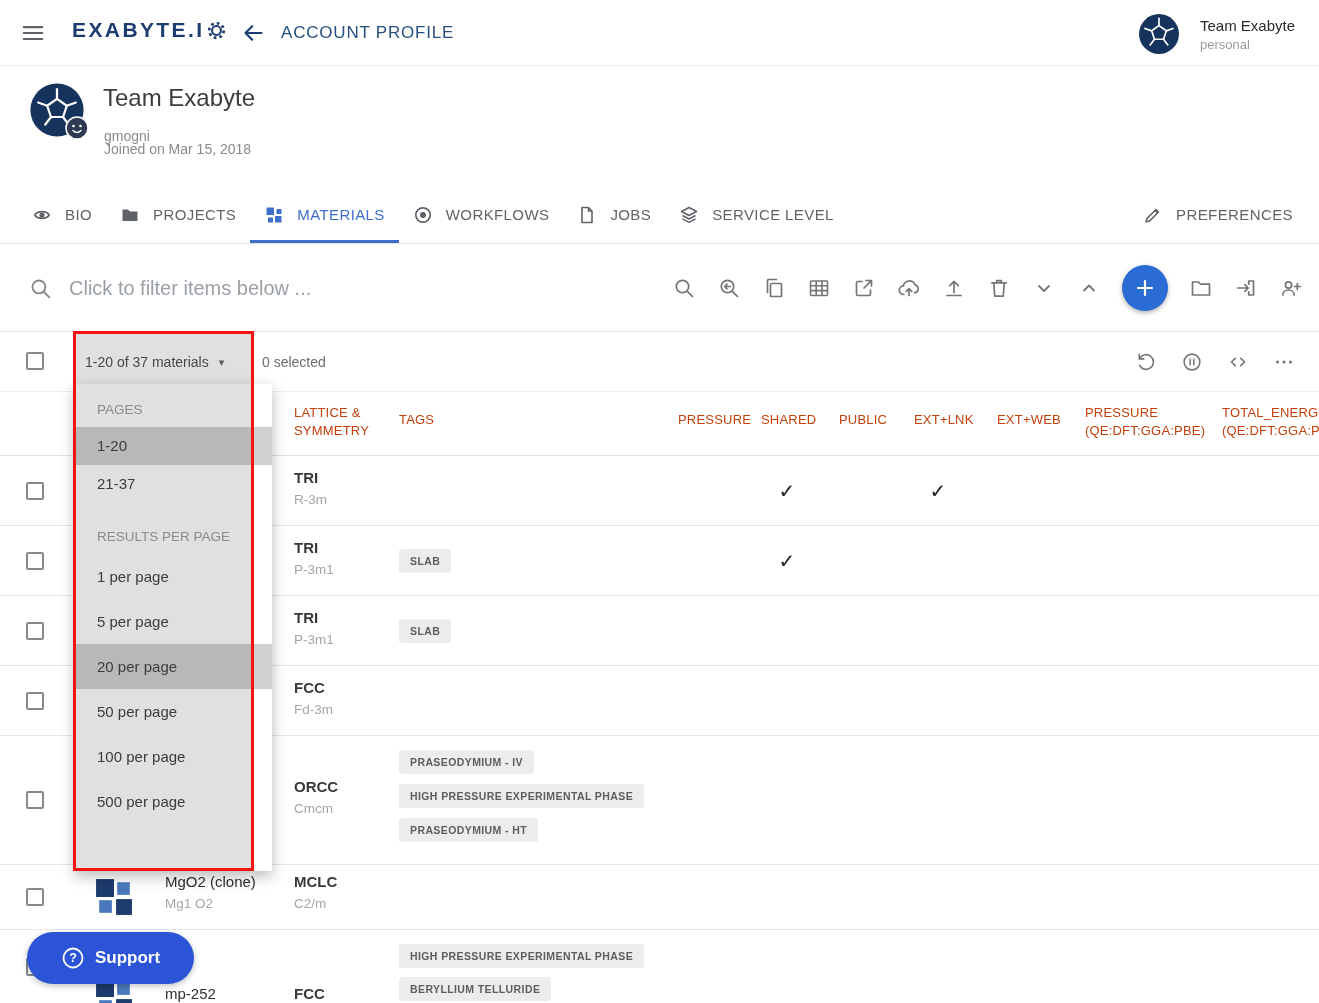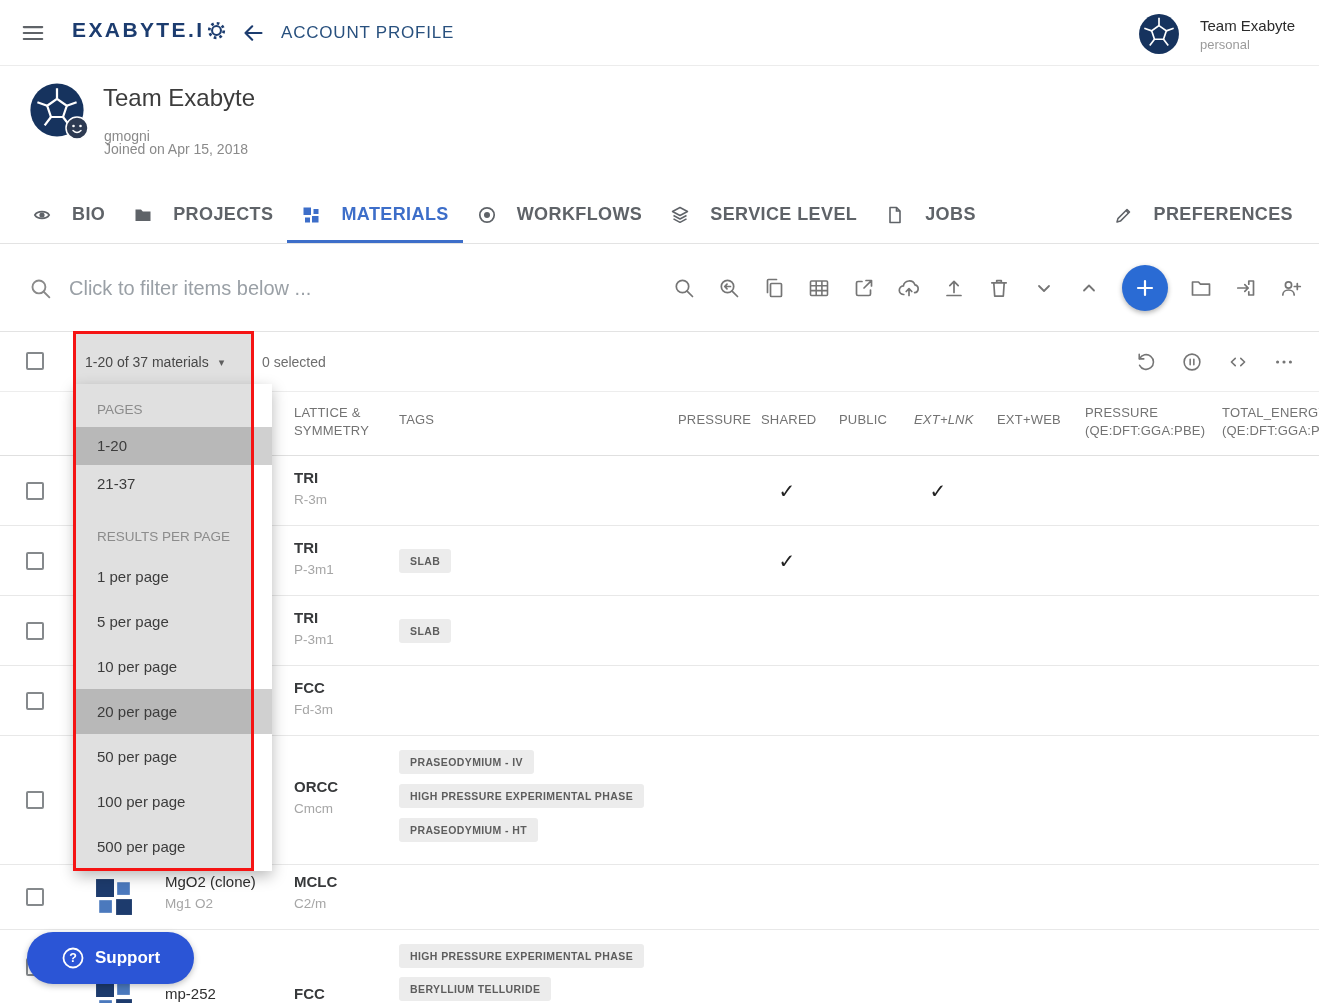--- a/index.html
+++ b/index.html
@@ -21,21 +21,21 @@
   
   .profile { position:absolute; top:66px; left:0; right:0; height:120px; background:#fff; }
   .avatar-wrap { position:absolute; left:29px; top:16px; width:56px; height:56px; }
   .avatar-badge { position:absolute; left:36px; top:34px; width:24px; height:24px; }
   .profile-name { position:absolute; left:103px; top:18px; font-size:24px; color:#3c3c3c; }
   .profile-user { position:absolute; left:104px; top:62px; font-size:14px; color:#8a8a8a; }
   .profile-joined { position:absolute; left:104px; top:75px; font-size:14px; color:#8a8a8a; }
 
   
   .tabbar { position:absolute; top:186px; left:0; right:0; height:58px; border-bottom:1px solid #e3e3e3; display:flex; align-items:stretch; padding-left:18px; }
-  .tab { display:flex; align-items:center; gap:20px; padding:0 14px; font-size:18px; font-weight:700; letter-spacing:.4px; color:#5f6368; cursor:pointer; }
+  .tab { display:flex; align-items:center; gap:13px; padding:0 14px; font-size:15px; font-weight:400; letter-spacing:.4px; color:#5f6368; cursor:pointer; }
   .tab.active { color:#3d6ec9; box-shadow:inset 0 -3px 0 #3d6ec9; }
   .tab svg { width:20px; height:20px; }
   .tab-pref { position:absolute; right:12px; top:0; bottom:0; }
 
   
   .filterbar { position:absolute; top:244px; left:0; right:0; height:88px; border-bottom:1px solid #e3e3e3; }
   .filter-search { position:absolute; left:28px; top:32px; width:25px; height:25px; color:#8a8a8a; }
   .filter-input { position:absolute; left:69px; top:26px; width:540px; height:36px; border:none; outline:none; font-size:20px; color:#444; font-family:"Liberation Sans",sans-serif; }
   .filter-input::placeholder { color:#9aa0a6; }
   .action-icons { position:absolute; right:16px; top:0; height:88px; display:flex; align-items:center; gap:21px; color:#757575; }
@@ -47,25 +47,25 @@
   .selectbar { position:absolute; top:332px; left:0; right:0; height:60px; border-bottom:1px solid #ededed; }
   .cb { display:inline-block; width:18px; height:18px; border:2px solid #85898c; border-radius:2px; background:#fff; cursor:pointer; }
   .sel-cb { position:absolute; left:26px; top:20px; }
   .range-btn { position:absolute; left:85px; top:14px; height:32px; display:flex; align-items:center; gap:10px; background:none; border:none; font-size:14px; color:#4a4a4a; font-family:"Liberation Sans",sans-serif; cursor:pointer; }
   .caret { font-size:11px; color:#666; }
   .sel-count { position:absolute; left:238px; top:22px; font-size:14px; color:#6e6e6e;margin-left:24px; }
   .sel-icons { position:absolute; right:24px; top:0; height:60px; display:flex; align-items:center; gap:24px; color:#757575; }
   .sel-icons svg { width:22px; height:22px; cursor:pointer; }
 
   
-  .thead { position:absolute; top:392px; left:0; right:0; height:64px; border-bottom:1px solid #e0e0e0; font-size:13px; color:#737373; letter-spacing:.2px; }
+  .thead { position:absolute; top:392px; left:0; right:0; height:64px; border-bottom:1px solid #e0e0e0; font-size:13px; color:#c2410c; letter-spacing:.2px; }
   .th { position:absolute; top:20px; white-space:nowrap; }
   .th2 { position:absolute; top:12px; line-height:18px; white-space:nowrap; }
   .th-lat { left:294px; } .th-tags { left:399px; } .th-def { left:678px; } .th-sha { left:761px; }
-  .th-pub { left:839px; } .th-lnk { left:914px;font-style:italic; } .th-web { left:997px; } .th-pre { left:1085px; } .th-ene { left:1222px; }
+  .th-pub { left:839px; } .th-lnk { left:914px; } .th-web { left:997px; } .th-pre { left:1085px; } .th-ene { left:1222px; }
 
   
   .trow { position:absolute; left:0; right:0; border-bottom:1px solid #e8e8e8; background:#fff; }
   .r0 { top:456px; height:70px; } .r1 { top:526px; height:70px; } .r2 { top:596px; height:70px; }
   .r3 { top:666px; height:70px; } .r4 { top:736px; height:129px; } .r5 { top:865px; height:65px; }
   .r6 { top:930px; height:73px; border-bottom:none; }
   .row-cb { position:absolute; left:26px; top:50%; transform:translateY(-50%); }
   .cell-lat { position:absolute; left:294px; top:13px; }
   .r4 .cell-lat { top:42px; } .r5 .cell-lat { top:8px; } .r6 .cell-lat { top:55px; }
   .lat { font-size:15px; color:#37393b; font-weight:600; }
@@ -145,21 +145,21 @@
       </svg>
       <svg class="avatar-badge" viewBox="0 0 24 24">
         <circle cx="12" cy="12" r="11" fill="#2d3a52" stroke="#fff" stroke-width="1.5"></circle>
         <circle cx="8.5" cy="10" r="1.3" fill="#fff"></circle>
           <circle cx="15.5" cy="10" r="1.3" fill="#fff"></circle>
         <path d="M8 14.5 c2.5 2.5 5.5 2.5 8 0" stroke="#fff" stroke-width="1.4" fill="none" stroke-linecap="round"></path>
       </svg>
     </div>
     <h1 class="profile-name" style="font-weight:400;">Team Exabyte</h1>
     <div class="profile-user">gmogni</div>
-    <div class="profile-joined">Joined on Apr 15, 2018</div>
+    <div class="profile-joined">Joined on Mar 15, 2018</div>
   </section>
 
   <nav class="tabbar">
     <div class="tab">
       <svg viewBox="0 0 20 20">
           <path d="M2.8 10 C5.5 5.5 14.5 5.5 17.2 10 C14.5 14.5 5.5 14.5 2.8 10 Z" stroke="currentColor" stroke-width="1.6" fill="none"></path>
           <circle cx="10" cy="10" r="2.6" fill="currentColor"></circle>
         </svg>
       <span>BIO</span>
     </div>
@@ -180,31 +180,31 @@
     </div>
     <div class="tab">
       <svg viewBox="0 0 20 20">
           <circle cx="10" cy="10" r="7.2" stroke="currentColor" stroke-width="1.7" fill="none"></circle>
           <circle cx="10" cy="10" r="3" fill="currentColor"></circle>
         </svg>
       <span>WORKFLOWS</span>
     </div>
     <div class="tab">
       <svg viewBox="0 0 20 20">
+          <path d="M5 2.5 h6.5 l3.5 3.5 V17.5 H5 Z" stroke="currentColor" stroke-width="1.6" fill="none" stroke-linejoin="round"></path>
+          <path d="M11.5 2.5 V6 h3.5" stroke="currentColor" stroke-width="1.6" fill="none"></path>
+        </svg>
+      <span>JOBS</span>
+    </div>
+    <div class="tab">
+      <svg viewBox="0 0 20 20">
           <path d="M10 2.5 L17.5 6.5 10 10.5 2.5 6.5 Z" stroke="currentColor" stroke-width="1.5" fill="none" stroke-linejoin="round"></path>
           <path d="M3.5 10.5 L10 14 16.5 10.5 M3.5 13.8 L10 17.3 16.5 13.8" stroke="currentColor" stroke-width="1.5" fill="none" stroke-linejoin="round"></path>
         </svg>
       <span>SERVICE LEVEL</span>
-    </div>
-    <div class="tab">
-      <svg viewBox="0 0 20 20">
-          <path d="M5 2.5 h6.5 l3.5 3.5 V17.5 H5 Z" stroke="currentColor" stroke-width="1.6" fill="none" stroke-linejoin="round"></path>
-          <path d="M11.5 2.5 V6 h3.5" stroke="currentColor" stroke-width="1.6" fill="none"></path>
-        </svg>
-      <span>JOBS</span>
     </div>
     <div class="tab tab-pref">
       <svg viewBox="0 0 20 20">
           <path d="M3 17 l0.9 -3.4 L13 4.5 l2.5 2.5 -9.1 9.1 Z" stroke="currentColor" stroke-width="1.5" fill="none" stroke-linejoin="round"></path>
           <path d="M12 5.5 l2.5 2.5" stroke="currentColor" stroke-width="1.5"></path>
         </svg>
       <span>PREFERENCES</span>
     </div>
   </nav>
 
@@ -409,21 +409,20 @@
   </div>
 
   <div class="pagination-menu">
     <div class="menu-header">PAGES</div>
     <div class="menu-item page-item selected">1-20</div>
     <div class="menu-item page-item">21-37</div>
     <div class="menu-gap"></div>
     <div class="menu-header pp-h">RESULTS PER PAGE</div>
     <div class="menu-item pp-item">1 per page</div>
     <div class="menu-item pp-item">5 per page</div>
-    <div class="menu-item pp-item">10 per page</div>
     <div class="menu-item pp-item selected">20 per page</div>
     <div class="menu-item pp-item">50 per page</div>
     <div class="menu-item pp-item">100 per page</div>
     <div class="menu-item pp-item">500 per page</div>
   </div>
 
   <div class="highlight-box"></div>
 
   <div class="support-btn">
     <svg width="24" height="24" viewBox="0 0 24 24">

